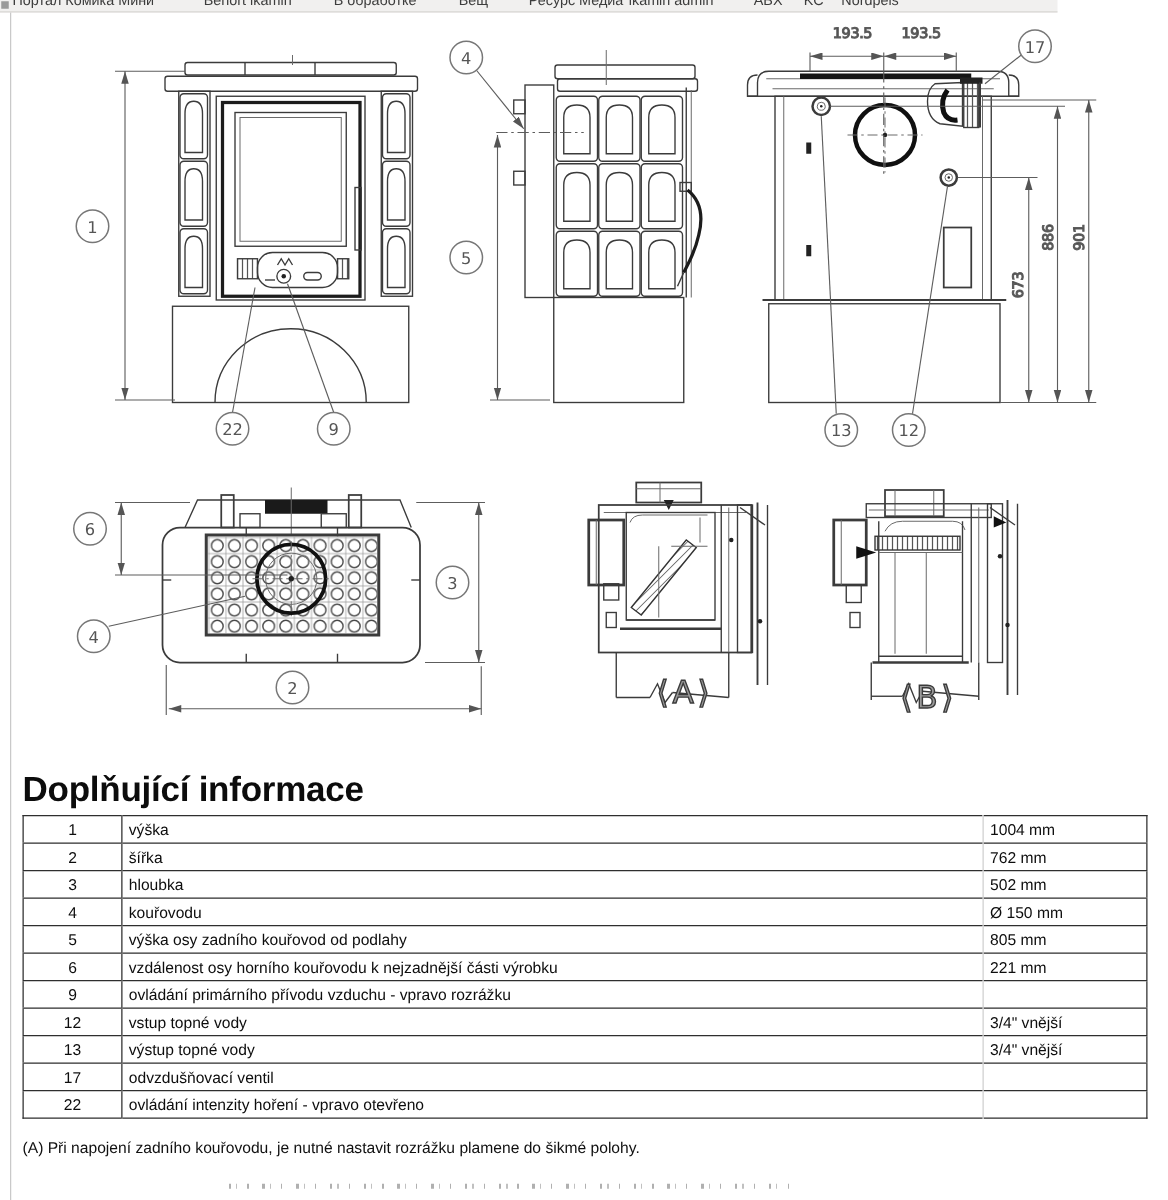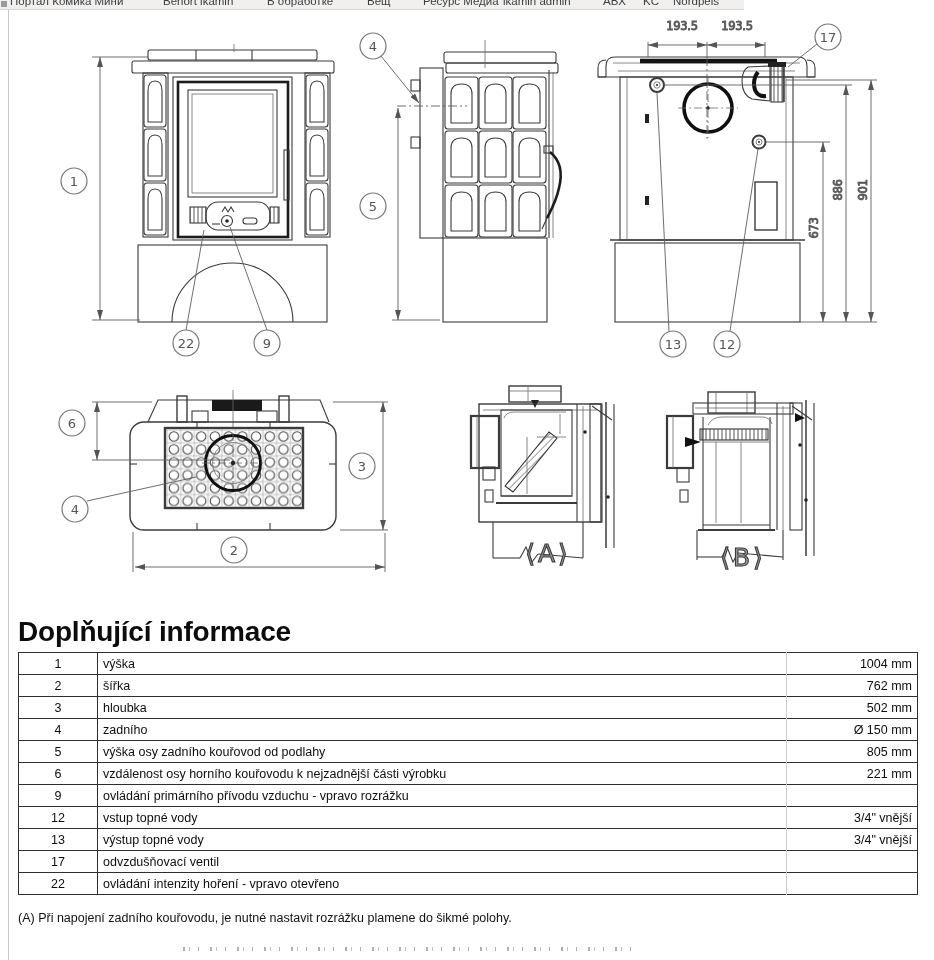--- a/index.html
+++ b/index.html
@@ -2,21 +2,21 @@
 <html><head>
 <meta charset="utf-8">
 <style>
   html,body{margin:0;padding:0;}
   body{
     width:934px;height:960px;position:relative;overflow:hidden;
     background:#ffffff;font-family:"Liberation Sans",sans-serif;
   }
   
   .topbar{
-    position:absolute;left:0;top:0;width:744px;height:9px;
+    position:absolute;left:0;top:0;width:846px;height:9px;
     background:#f1f0ef;border-bottom:1px solid #d8d6d4;overflow:hidden;
   }
   .topbar .bm{
     position:absolute;top:-5px;font-size:11.5px;color:#3d3d3d;white-space:nowrap;
     font-family:"Liberation Sans",sans-serif;
   }
   .topbar .favmark{position:absolute;left:1px;top:1px;width:6px;height:6px;background:#9a9a9a;}
   .page-left-border{position:absolute;left:8px;top:10px;width:1px;height:950px;background:#c9c9c9;}
   svg text{font-family:"DejaVu Sans",sans-serif;}
   .ln{stroke:#3b3b3b;stroke-width:1.1;fill:none;}
@@ -36,21 +36,21 @@
     position:absolute;left:18px;top:652px;width:900px;
     border-collapse:collapse;table-layout:fixed;
     border:1.5px solid #2e2e2e;
   }
   table.info td{
     border-top:1px solid #2e2e2e;font-size:12.5px;color:#0d0d0d;
     height:21px;padding:0 5px;white-space:nowrap;overflow:hidden;
   }
   table.info tr:first-child td{border-top:none;}
   td.num{text-align:center;border-right:1px solid #2e2e2e;}
-  td.value{text-align:right;border-left:1px solid #cfcfcf;}
+  td.value{border-left:1px solid #cfcfcf;}
   .footnotes{position:absolute;left:18px;top:911px;}
   .footnote{font-size:12.5px;color:#101010;margin:0 0 8px 0;}
   .cutline{
     position:absolute;left:183px;top:947px;width:458px;height:4px;opacity:.55;
     background:repeating-linear-gradient(90deg,#6f6f6f 0 2px,transparent 2px 6px,#8d8d8d 6px 7px,transparent 7px 15px,#6f6f6f 15px 16px,transparent 16px 27px);
   }
 </style>
 </head>
 <body>
 
@@ -419,21 +419,21 @@
         <td class="desc">šířka</td>
         <td class="value">762 mm</td>
       </tr>
       <tr>
         <td class="num">3</td>
         <td class="desc">hloubka</td>
         <td class="value">502 mm</td>
       </tr>
       <tr>
         <td class="num">4</td>
-        <td class="desc">zadního</td>
+        <td class="desc">kouřovodu</td>
         <td class="value">Ø 150 mm</td>
       </tr>
       <tr>
         <td class="num">5</td>
         <td class="desc">výška osy zadního kouřovod od podlahy</td>
         <td class="value">805 mm</td>
       </tr>
       <tr>
         <td class="num">6</td>
         <td class="desc">vzdálenost osy horního kouřovodu k nejzadnější části výrobku</td>

